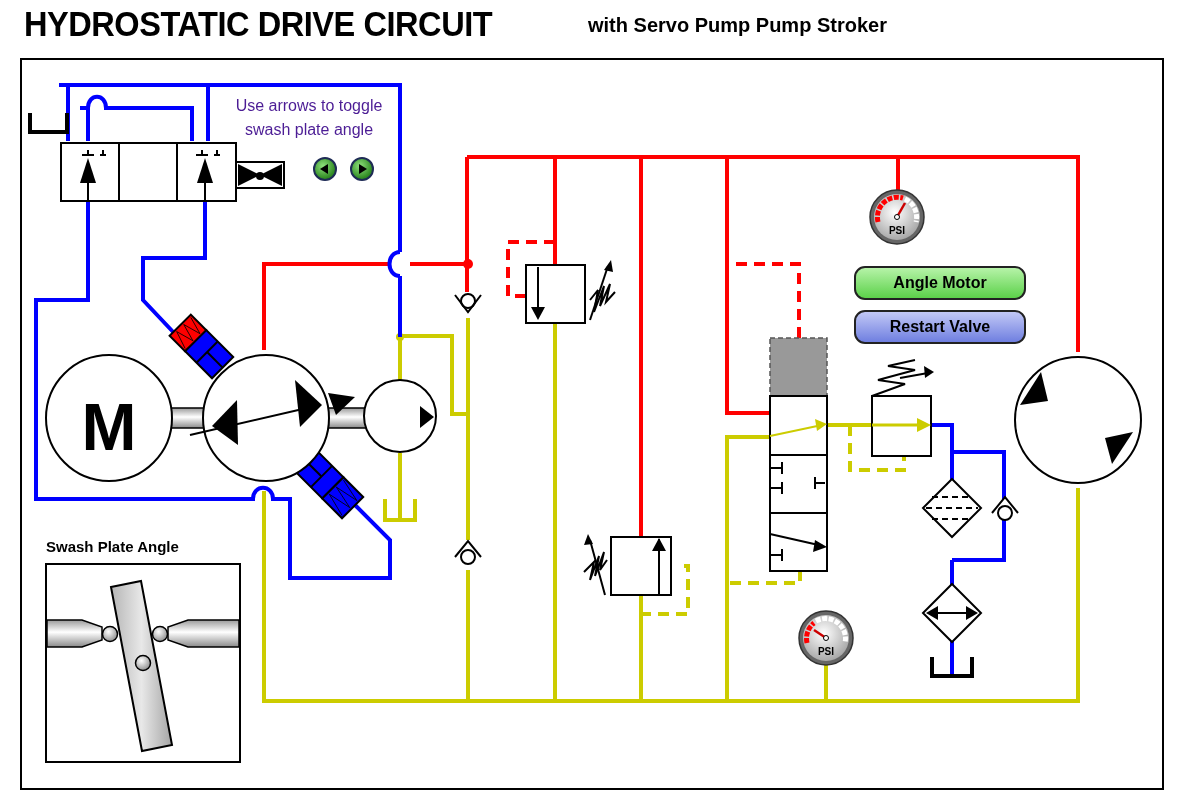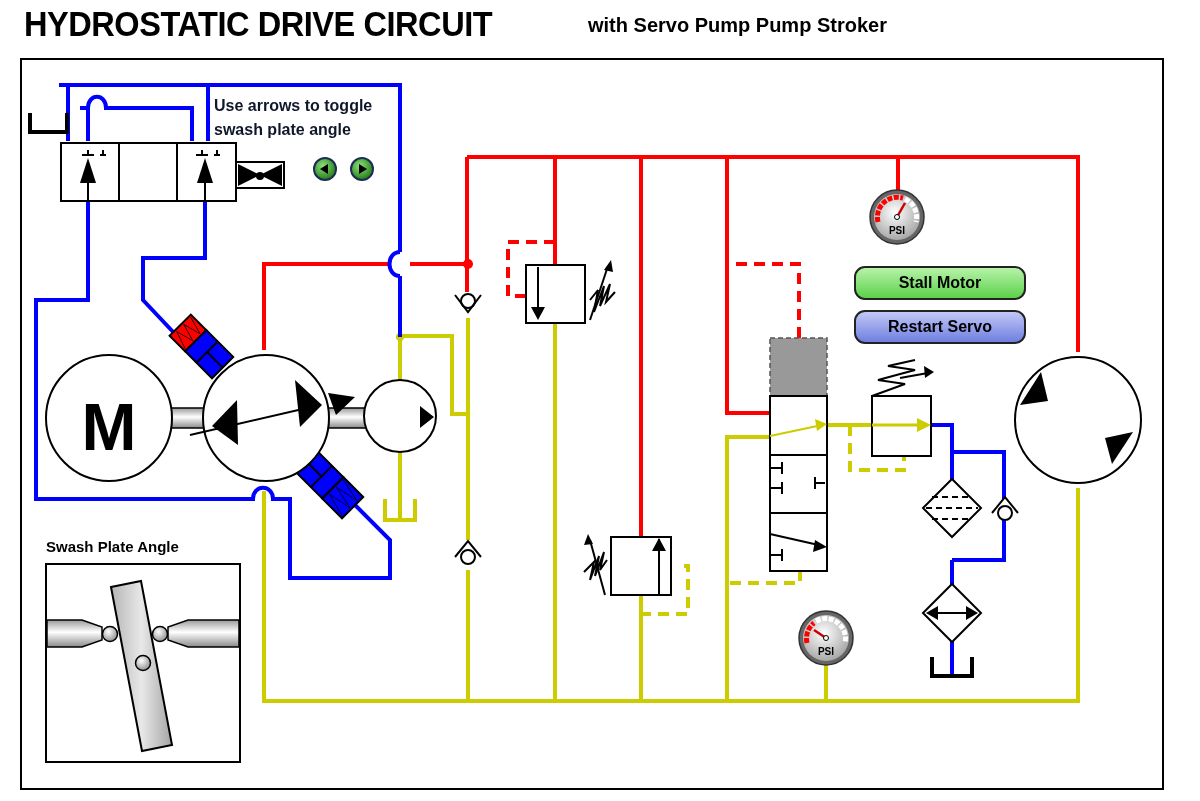--- a/index.html
+++ b/index.html
@@ -1,20 +1,20 @@
 <!DOCTYPE html>
 <html><head>
 <meta charset="utf-8">
 <style>
   html, body { margin:0; padding:0; background:#ffffff; }
   body { width:1200px; height:801px; position:relative; overflow:hidden; font-family:"Liberation Sans", sans-serif; }
   .title { position:absolute; left:24px; top:4px; font-size:35px; font-weight:bold; color:#000; letter-spacing:-0.5px; transform:scaleX(0.93); transform-origin:left top; white-space:nowrap; }
   .subtitle { position:absolute; left:588px; top:14px; font-size:20px; font-weight:bold; color:#000; white-space:nowrap; }
   svg.diagram { position:absolute; left:0; top:0; }
-  .hint { position:absolute; left:214px; top:94px; width:190px; text-align:left; font-size:16px; font-weight:bold; line-height:24px; color:#0f172a; }
+  .hint { position:absolute; left:214px; top:94px; width:190px; text-align:center; font-size:16px; font-weight:normal; line-height:24px; color:#4c1d95; }
   .swash-label { position:absolute; left:46px; top:538px; font-size:15px; font-weight:bold; color:#000; }
   .btn { position:absolute; width:172px; height:34px; border:2px solid #222; border-radius:11px; font-size:16px; font-weight:bold; color:#000; display:flex; align-items:center; justify-content:center; box-sizing:border-box; cursor:pointer; }
   .btn-stall { left:854px; top:266px; background:linear-gradient(#b6f3a8, #5cd14a); }
   .btn-restart { left:854px; top:310px; background:linear-gradient(#c2c8f6, #6f7fe0); }
   .arrow-btn { position:absolute; width:24px; height:24px; border-radius:50%; background:radial-gradient(circle at 40% 35%, #8fe07d, #2f8a22 70%); border:2px solid #1e2b55; box-sizing:border-box; cursor:pointer; }
   .arrow-left { left:313px; top:157px; }
   .arrow-right { left:350px; top:157px; }
   .arrow-btn::after { content:""; position:absolute; top:5px; width:0; height:0; border-top:5px solid transparent; border-bottom:5px solid transparent; }
   .arrow-left::after { left:5px; border-right:8px solid #000; }
   .arrow-right::after { left:7px; border-left:8px solid #000; }
@@ -257,16 +257,16 @@
   </g>
 </svg>
 
 <div class="hint">
   <div>Use arrows to toggle</div>
   <div>swash plate angle</div>
 </div>
 <div class="arrow-btn arrow-left" title="decrease-swash-angle"></div>
 <div class="arrow-btn arrow-right" title="increase-swash-angle"></div>
 
-<div class="btn btn-stall">Stall Motor</div>
-<div class="btn btn-restart">Restart Servo</div>
+<div class="btn btn-stall">Angle Motor</div>
+<div class="btn btn-restart">Restart Valve</div>
 
 <div class="swash-label">Swash Plate Angle</div>
 
 </body></html>

